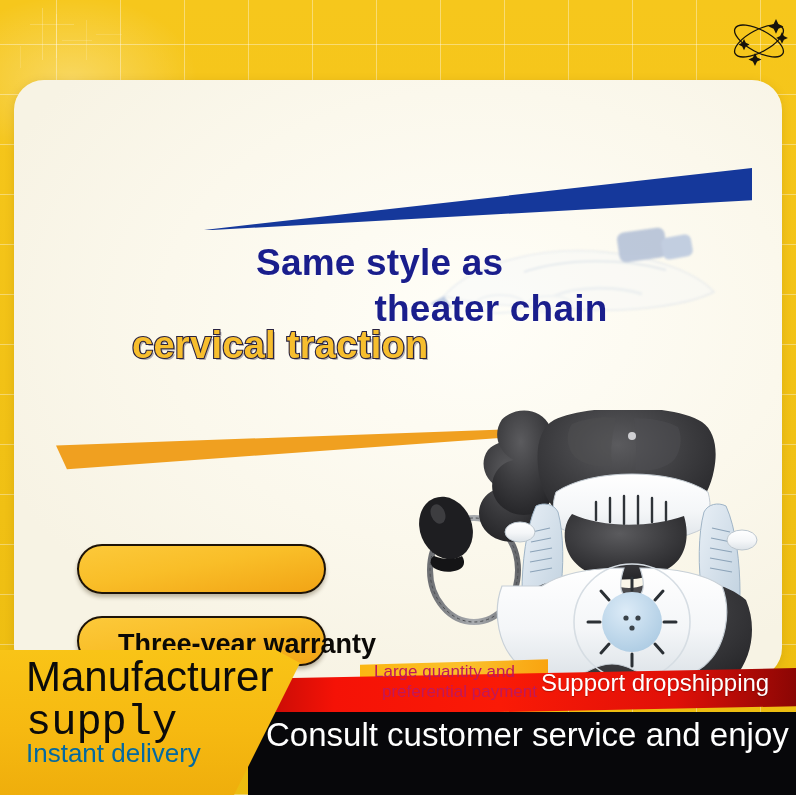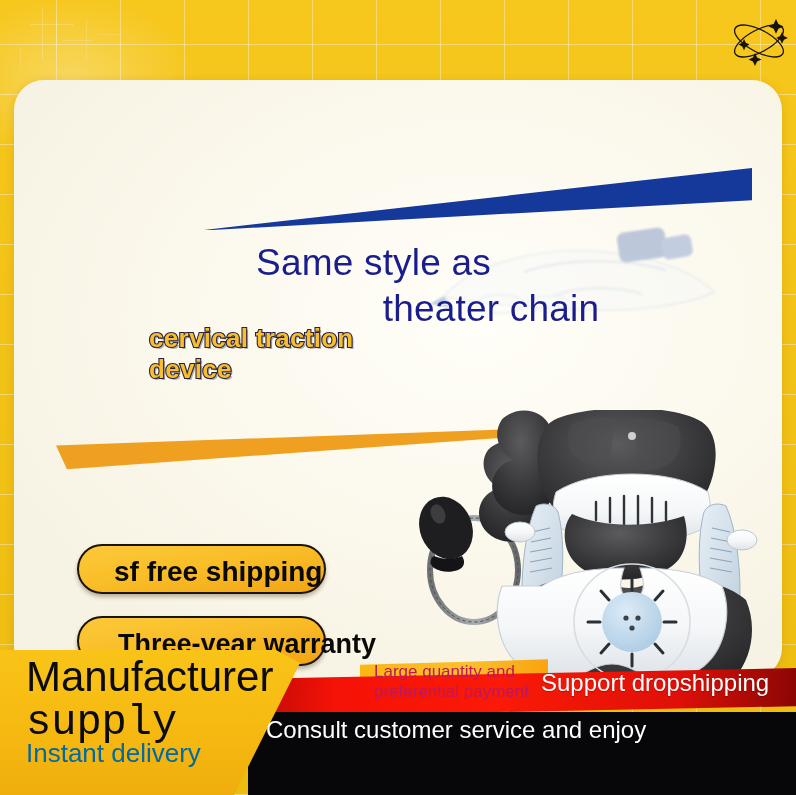--- a/index.html
+++ b/index.html
@@ -89,40 +89,39 @@
   }
 
   
   .headline-blue{
     position:absolute;
     left:242px; top:160px;
     width:470px;
     font-size:37px;
     line-height:1.24;
     color:#1A1E8C;
-    font-weight:400;
+    font-weight:700;
     letter-spacing:.2px;
     text-shadow:0 1px 1px rgba(255,255,255,.9);
   }
   .headline-blue .l2{ display:block;text-align:center; }
 
   .headline-gold{
     position:absolute;
     left:118px; top:243px;
     width:560px;
-    font-size:26px;
+    font-size:38px;
     line-height:1.20;
     font-weight:700;
     color:#F7BE2E;
     letter-spacing:.3px;
     -webkit-text-stroke:2.2px #2A2340;
     paint-order:stroke fill;
     text-shadow:
       2px 2px 0 rgba(40,34,60,.35);
-    margin-left: 17px;
   }
   .headline-gold .l2{ display:block; }
 
   
   .pill{
     position:absolute;
     height:50px;
     border-radius:26px;
     background:linear-gradient(170deg, #FCC93A 0%, #F9BE28 45%, #F2A415 100%);
     border:2.5px solid #1D1307;
@@ -198,36 +197,36 @@
 
   .txt-largeqty{
     position:absolute;
     left:374px; top:662px;
     width:170px;
     font-size:17px;
     line-height:1.18;
     color:#be185d;
     font-weight:400;
   }
-  .txt-largeqty .l2{ display:block; }
+  .txt-largeqty .l2{ display:block;margin-left:8px; }
 
   .txt-drop{
     position:absolute;
     left:541px; top:669px;
     font-size:24px;
     color:#FFFFFF;
     white-space:nowrap;
     text-shadow:0 1px 1px rgba(0,0,0,.25);
   }
 
   .txt-consult{
     position:absolute;
     left:266px; top:716px;
     width:528px;
-    font-size:24px;
+    font-size:33px;
     line-height:1.14;
     color:#FFFFFF;
   }
   .txt-consult .l2{ display:block; }
 </style>
 </head>
 <body>
 
 <div id="poster">
 
@@ -273,25 +272,23 @@
 
     <div class="wedge-orange"></div>
 
     <div class="headline-blue">
       <span>Same style as</span>
       <span class="l2">theater chain</span>
     </div>
 
     <div class="headline-gold">
       <span>cervical traction</span>
-      <span class="l2">device</span>
     </div>
 
     <div class="pill" id="pill1"></div>
-    <div class="pill-label" id="pill1-label">sf free shipping</div>
 
     <div class="pill" id="pill2"></div>
     <div class="pill-label" id="pill2-label">Three-year warranty</div>
 
     <svg class="product" viewBox="0 0 400 345">
       <defs>
         <linearGradient id="plastic" x1="0" y1="0" x2="0" y2="1">
           <stop offset="0%" stop-color="#FFFFFF"></stop>
           <stop offset="55%" stop-color="#F4F6F8"></stop>
           <stop offset="100%" stop-color="#DDE3E8"></stop>

